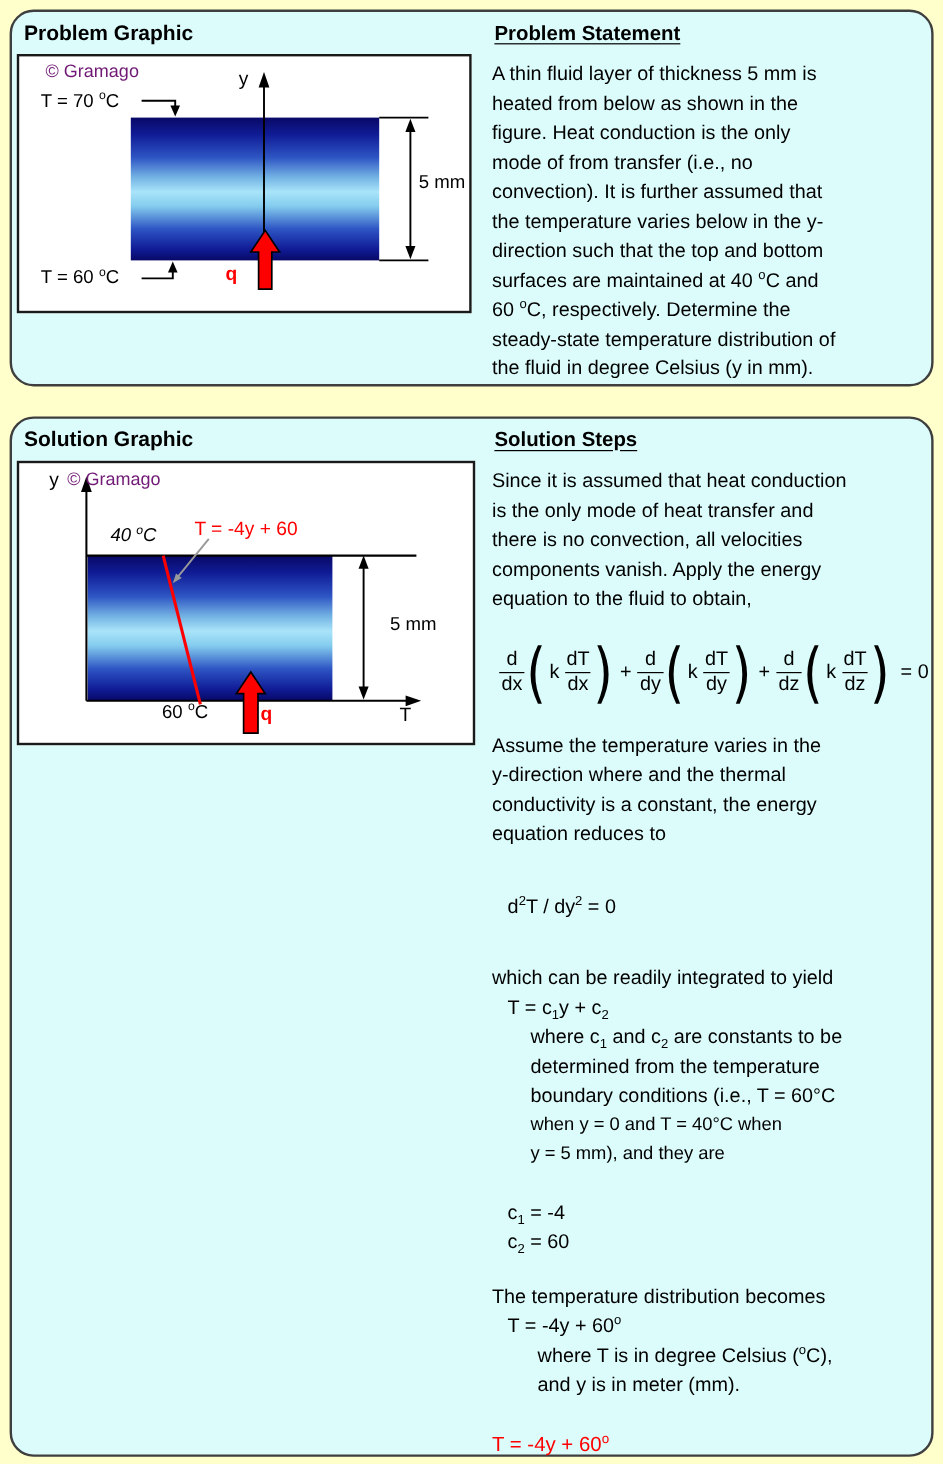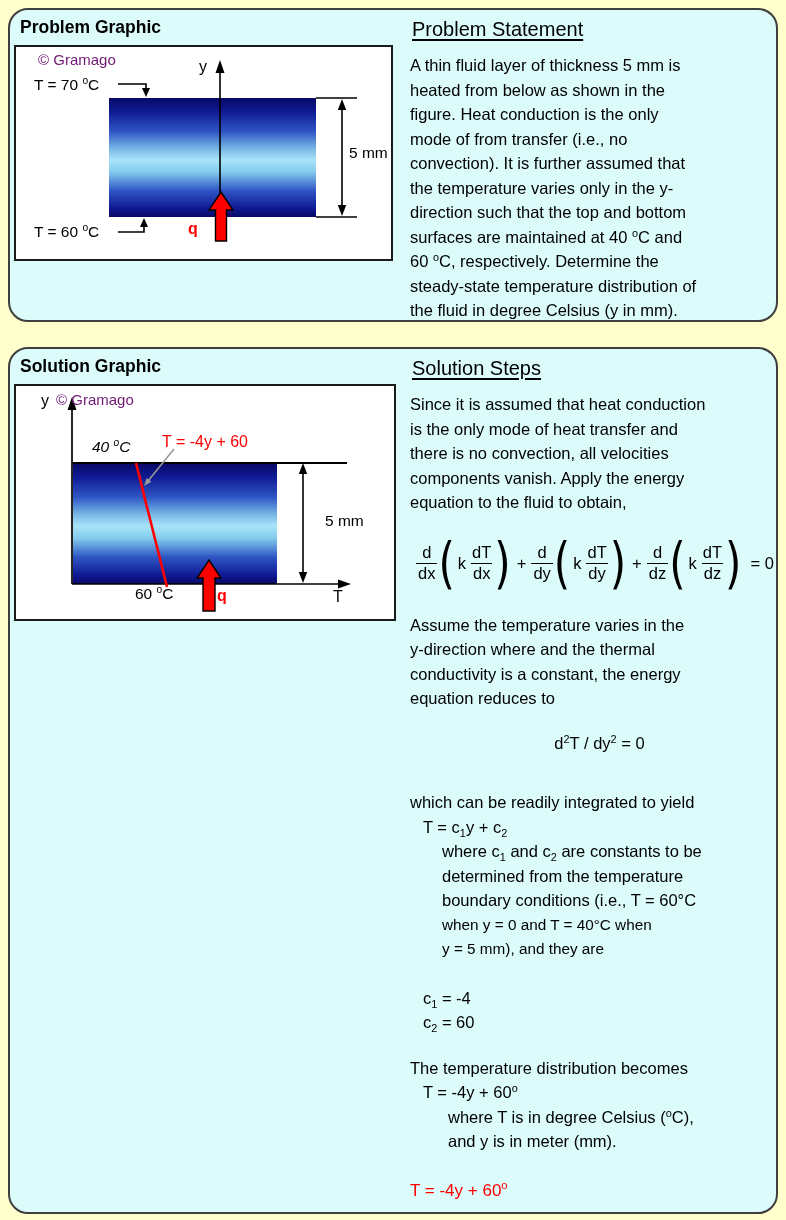--- a/index.html
+++ b/index.html
@@ -13,41 +13,41 @@
   .whitebox{position:absolute;left:4px;top:35px;background:#fff;border:2px solid #1a1a1a;box-sizing:content-box;}
   #box1{width:375px;height:212px;}
   #box2{width:378px;height:233px;}
   .whitebox svg{position:absolute;left:0;top:0;}
   .lbl{position:absolute;font-size:15.5px;line-height:1.15;white-space:nowrap;}
   .lbl.big{font-size:16px;}
   .gray{color:#701a75;font-size:15px;}
   .red{color:#FF0000;}
   .bold{font-weight:bold;}
   .right-col{position:absolute;left:400px;top:8px;width:366px;}
-  .sec-head{font-size:20px;font-weight:normal;text-decoration:underline;text-underline-offset:3px;
+  .sec-head{font-size:17px;font-weight:bold;text-decoration:underline;text-underline-offset:3px;
             margin:0 0 12px 2px;}
   .lines .line{font-size:16.5px;line-height:24.5px;white-space:nowrap;}
   .line.ind1{padding-left:13px;}
   .line.ind2{padding-left:32px;}
   .line.ind3{padding-left:38px;}
   .line.small{font-size:15.3px;}
   .line.red{color:#FF0000;font-size:17px;}
   .sp-sup{vertical-align:super;font-size:66%;line-height:0;}
   .sp-sub{vertical-align:sub;font-size:66%;line-height:0;}
   
   .eq{display:flex;align-items:center;font-size:16.5px;margin:14px 0 14px 6px;height:70px;}
   .frac{display:inline-flex;flex-direction:column;align-items:center;line-height:1.2;}
   .frac .bot{border-top:1.5px solid #000;padding:0 2px;}
   .frac .top{padding:0 2px;}
   .br{display:inline-block;font-size:42px;font-weight:400;transform:scaleY(1.3);line-height:1;
       font-family:"DejaVu Sans", sans-serif;margin:0 1px;}
   .coef{margin:0 4px 0 2px;}
   .plus{margin:0 5px;}
   .rhs{margin-left:8px;}
-  .eqline{margin:20px 0 0;text-align:center;}
+  .eqline{margin:36px 0 0;}
   .mt35{margin-top:35px;} .mt24{margin-top:24px;} .mt21{margin-top:21px;} .mt25{margin-top:25px;}
   .mt7{margin-top:7px;} .mt12{margin-top:12px;}
 </style>
 </head>
 <body>
 
 <div id="screen">
 
   <div class="panel" id="panel-problem">
     <div class="gtitle">Problem Graphic</div>
@@ -90,21 +90,21 @@
     </div>
 
     <div class="right-col">
       <div class="sec-head">Problem Statement</div>
       <div class="lines">
           <div class="line"><span>A thin fluid layer of thickness 5 mm is</span></div>
           <div class="line"><span>heated from below as shown in the</span></div>
           <div class="line"><span>figure. Heat conduction is the only</span></div>
           <div class="line"><span>mode of from transfer (i.e., no</span></div>
           <div class="line"><span>convection). It is further assumed that</span></div>
-          <div class="line"><span>the temperature varies only in the y-</span></div>
+          <div class="line"><span>the temperature varies below in the y-</span></div>
           <div class="line"><span>direction such that the top and bottom</span></div>
           <div class="line"><span>surfaces are maintained at 40 </span><span class="sp-sup">o</span><span>C and</span></div>
           <div class="line"><span>60 </span><span class="sp-sup">o</span><span>C, respectively. Determine the</span></div>
           <div class="line"><span>steady-state temperature distribution of</span></div>
           <div class="line"><span>the fluid in degree Celsius (y in mm).</span></div>
         </div>
     </div>
   </div>
 
   <div class="panel" id="panel-solution">

